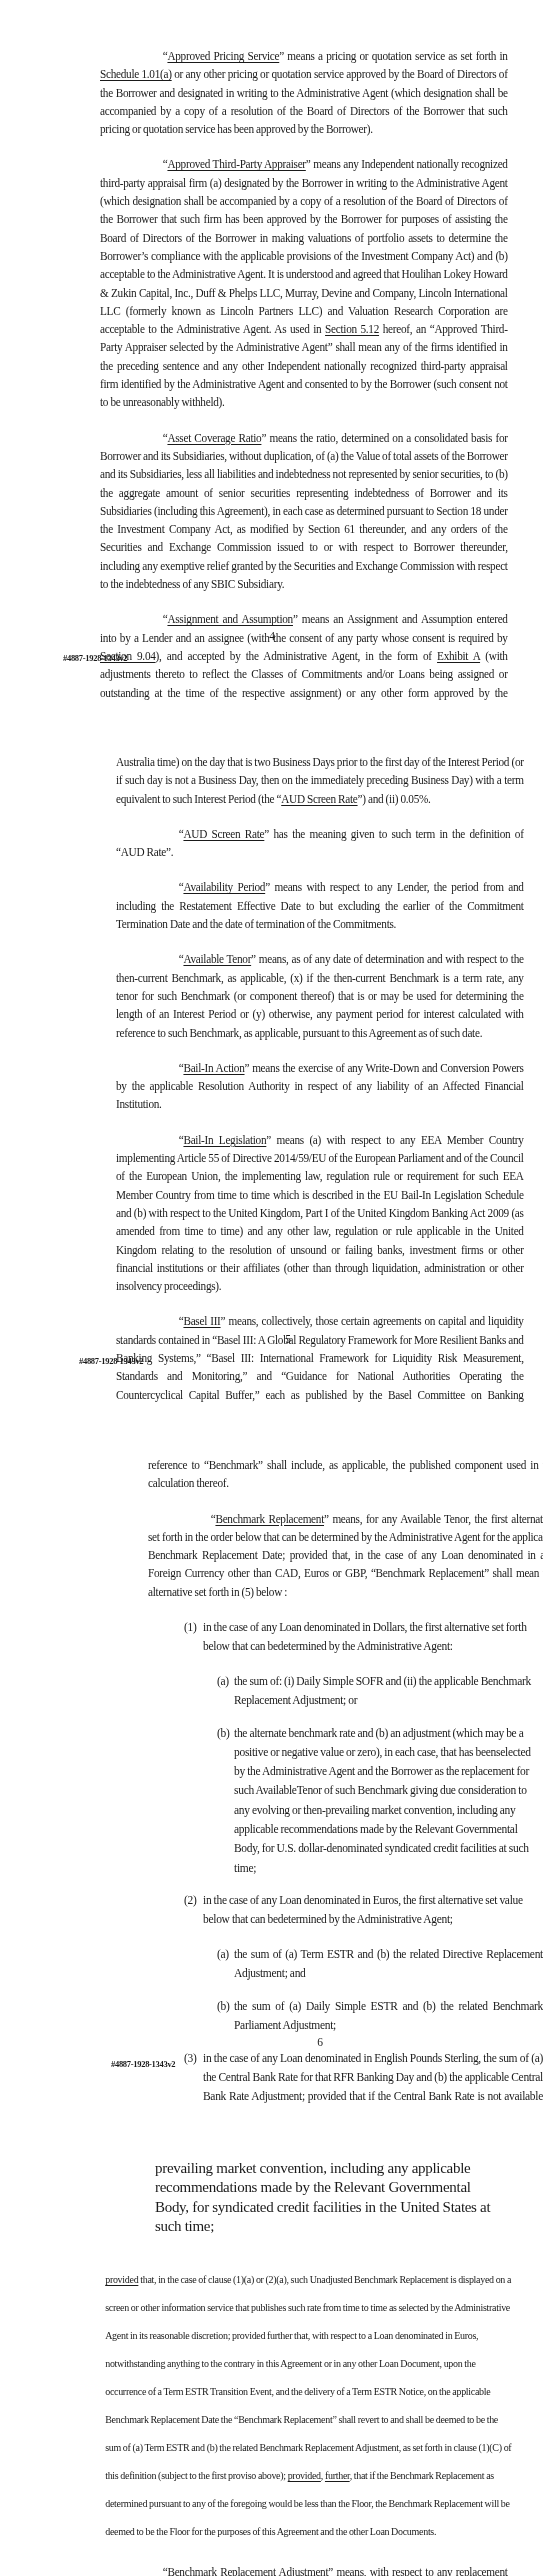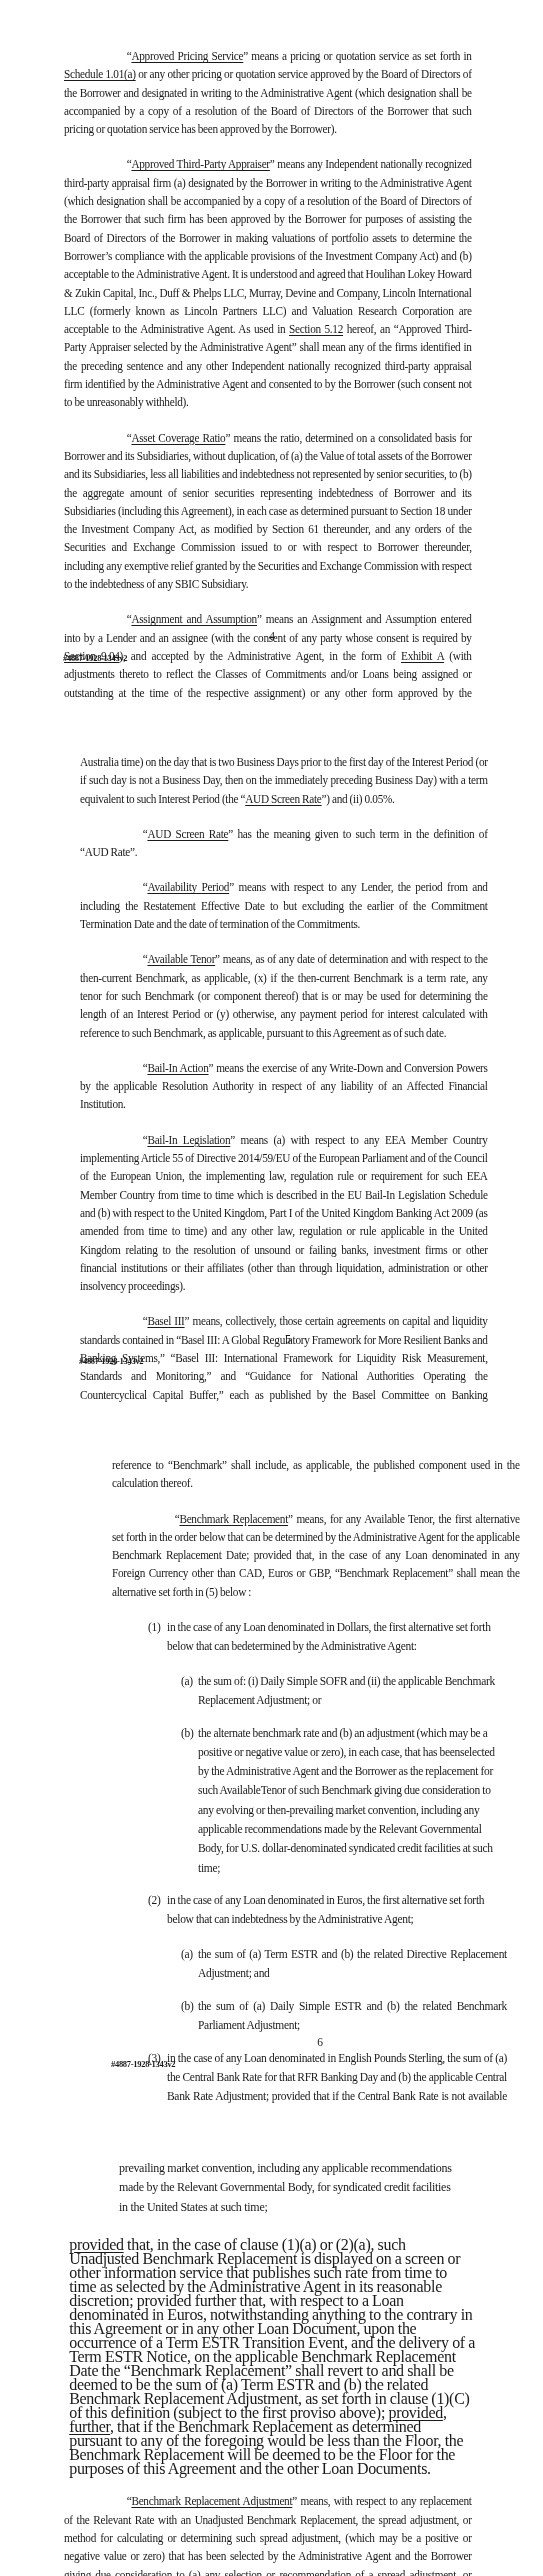--- a/index.html
+++ b/index.html
@@ -1,28 +1,28 @@
 <!DOCTYPE html>
 <html style="font-size:8.2px"><head>
 <meta charset="utf-8">
 <style>
   html, body { margin:0; padding:0; background:#ffffff; }
   body { width:544px; font-family:"Liberation Serif", "DejaVu Serif", serif; color:#1a1a1a; }
-  .page { position:relative; width:544px; height:703px; box-sizing:border-box; padding:98px 69px 0 64px; overflow:hidden; }
+  .page { position:relative; width:544px; height:703px; box-sizing:border-box; padding:98px 69px 0 100px; overflow:hidden; }
   .p { font-size:11.5px; line-height:18.3px; text-align:justify; margin:0 0 17px 0; letter-spacing:-0.3px; word-spacing:-0.3px; transform:scaleX(0.98); transform-origin:left; width:416px;}
   .ind { text-indent:64px; }
   .u { text-decoration:underline; text-underline-offset:1.5px; }
   .cont { margin-top:0; }
   .li1 { position:relative; margin:0 0 15.5px 0; padding-left:55px; font-size:11.5px; line-height:19px; letter-spacing:-0.3px; word-spacing:-0.3px; width:340px; }
   .li1 .num { position:absolute; left:36px; top:0; }
   .li2 { position:relative; margin:0 0 13.4px 0; padding-left:86px; font-size:11.5px; line-height:19.3px; letter-spacing:-0.3px; word-spacing:-0.3px; width:309px; text-align:left;}
   .li2.j, .li1.j { text-align:justify; }
   .li2 .num { position:absolute; left:69px; top:0; }
-  .cont-li { padding-left:55px; font-size:12px; line-height:19.3px; letter-spacing:-0.3px; width:340px; margin:0 0 21px 0;}
-  .prov { padding-left:5.2px; font-size:16px; line-height:14px; letter-spacing:-0.3px; word-spacing:-0.3px; width:407px; margin:0 0 16.5px 0;}
+  .cont-li { padding-left:55px; font-size:15px; line-height:19.3px; letter-spacing:-0.3px; width:340px; margin:0 0 30px 0;}
+  .prov { padding-left:5.2px; font-size:10px; line-height:28px; letter-spacing:-0.3px; word-spacing:-0.3px; width:407px; margin:0 0 16.5px 0;}
   .pnum { position:absolute; left:0; width:544px; top:630px; text-align:center; font-size:11.5px; }
   .docid { position:absolute; left:63px; top:653px; font-size:8.5px; letter-spacing:-0.3px;font-weight:bold; }
 </style>
 </head>
 <body>
 
 <div id="doc">
     <div class="page" style="padding-top: 47px;">
       <p class="p ind"><span>“</span><span class="u">Approved Pricing Service</span><span>” means a pricing or quotation service as set forth in </span><span class="u">Schedule 1.01(a)</span><span> or any other pricing or quotation service approved by the Board of Directors of the Borrower and designated in writing to the Administrative Agent (which designation shall be accompanied by a copy of a resolution of the Board of Directors of the Borrower that such pricing or quotation service has been approved by the Borrower).</span></p>
       <p class="p ind"><span>“</span><span class="u">Approved Third-Party Appraiser</span><span>” means any Independent nationally recognized third-party appraisal firm (a) designated by the Borrower in writing to the Administrative Agent (which designation shall be accompanied by a copy of a resolution of the Board of Directors of the Borrower that such firm has been approved by the Borrower for purposes of assisting the Board of Directors of the Borrower in making valuations of portfolio assets to determine the Borrower’s compliance with the applicable provisions of the Investment Company Act) and (b) acceptable to the Administrative Agent.  It is understood and agreed that Houlihan Lokey Howard &amp; Zukin Capital, Inc., Duff &amp; Phelps LLC, Murray, Devine and Company, Lincoln International LLC (formerly known as Lincoln Partners LLC) and Valuation Research Corporation are acceptable to the Administrative Agent.  As used in </span><span class="u">Section 5.12</span><span> hereof, an “Approved Third-Party Appraiser selected by the Administrative Agent” shall mean any of the firms identified in the preceding sentence and any other Independent nationally recognized third-party appraisal firm identified by the Administrative Agent and consented to by the Borrower (such consent not to be unreasonably withheld).</span></p>
@@ -41,21 +41,21 @@
       <p class="p ind"><span>“</span><span class="u">Basel III</span><span>” means, collectively, those certain agreements on capital and liquidity standards contained in “Basel III: A Global Regulatory Framework for More Resilient Banks and Banking Systems,” “Basel III:  International Framework for Liquidity Risk Measurement, Standards and Monitoring,” and “Guidance for National Authorities Operating the Countercyclical Capital Buffer,” each as published by the Basel Committee on Banking Supervision in December 2010 (as revised from time to time), and “Basel III: The Liquidity Coverage Ratio and Liquidity Risk Monitoring Tools,” as published by the Basel Committee on Banking Supervision in January 2013 (as revised from time to time), and, in each case, as implemented by a Lender’s primary United State bank regulatory authority.</span></p>
       <div class="pnum">5</div>
       <div class="docid">#4887-1928-1343v2</div>
     </div>
     <div class="page" style="padding-top: 50px; margin-left: 48px;">
       <p class="p cont"><span>reference to “Benchmark” shall include, as applicable, the published component used in the calculation thereof.</span></p>
       <p class="p ind"><span>“</span><span class="u">Benchmark Replacement</span><span>” means, for any Available Tenor, the first alternative set forth in the order below that can be determined by the Administrative Agent for the applicable Benchmark Replacement Date; provided that, in the case of any Loan denominated in any Foreign Currency other than CAD, Euros or GBP, “Benchmark Replacement” shall mean the alternative set forth in (5) below :</span></p>
       <div class="li1"><span class="num">(1)</span><span>in the case of any Loan denominated in Dollars, the first alternative set forth below that can bedetermined by the Administrative Agent:</span></div>
       <div class="li2"><span class="num">(a)</span><span>the sum of: (i) Daily Simple SOFR and (ii) the applicable Benchmark Replacement Adjustment; or</span></div>
       <div class="li2"><span class="num">(b)</span><span>the alternate benchmark rate and (b) an adjustment (which may be a positive or negative value or zero), in each case, that has beenselected by the Administrative Agent and the Borrower as the replacement for such AvailableTenor of such Benchmark giving due consideration to any evolving or then-prevailing market convention, including any applicable recommendations made by the Relevant Governmental Body,  for U.S. dollar-denominated syndicated credit facilities  at such time;</span></div>
-      <div class="li1"><span class="num">(2)</span><span>in the case of any Loan denominated in Euros, the first alternative set forth below that can indebtedness by the Administrative Agent;</span></div>
+      <div class="li1"><span class="num">(2)</span><span>in the case of any Loan denominated in Euros, the first alternative set value below that can bedetermined by the Administrative Agent;</span></div>
       <div class="li2 j"><span class="num">(a)</span><span> the sum of (a) Term ESTR and (b) the related Directive Replacement Adjustment; and</span></div>
       <div class="li2 j"><span class="num">(b)</span><span>the sum of (a) Daily Simple ESTR and (b) the related Benchmark Parliament Adjustment;</span></div>
       <div class="li1 j"><span class="num">(3)</span><span>in the case of any Loan denominated in English Pounds Sterling, the sum of (a) the Central Bank Rate for that RFR Banking Day and (b) the applicable Central Bank Rate Adjustment; provided that if the Central Bank Rate is not available for that RFR Banking Day, the Benchmark Replacement shall be the sum of (i) the most recent Central Bank Rate for a day which is no more than two (2) RFR Banking Days before that RFR Banking Day and (ii) the applicable Central Bank Rate Adjustment;</span></div>
       <div class="pnum">6</div>
       <div class="docid">#4887-1928-1343v2</div>
     </div>
     <div class="page" style="padding-top: 50px;">
       <div class="cont-li">prevailing market convention, including any applicable recommendations made by the Relevant Governmental Body,  for syndicated credit facilities in the United States at such time;</div>
       <p class="prov" style="text-align: left;"><span class="u">provided</span><span> that, in the case of clause (1)(a) or (2)(a), such Unadjusted Benchmark Replacement is displayed on a screen or other information service that publishes such rate from time to time as selected by the Administrative Agent in its reasonable discretion; provided further that, with respect to a Loan denominated in Euros, notwithstanding anything to the contrary in this Agreement or in any other Loan Document, upon the occurrence of a Term ESTR Transition Event, and the delivery of a Term ESTR Notice, on the applicable Benchmark Replacement Date the “Benchmark Replacement” shall revert to and shall be deemed to be the sum of (a) Term ESTR and (b) the related Benchmark Replacement Adjustment, as set forth in clause (1)(C) of this definition (subject to the first proviso above); </span><span class="u">provided</span><span>, </span><span class="u">further</span><span>, that if the Benchmark Replacement as determined pursuant to any of the foregoing would be less than the Floor, the Benchmark Replacement will be deemed to be the Floor for the purposes of this Agreement and the other Loan Documents.</span></p>
       <p class="p ind"><span>“</span><span class="u">Benchmark Replacement Adjustment</span><span>” means, with respect to any replacement of the Relevant Rate with an Unadjusted Benchmark Replacement, the spread adjustment, or method for calculating or determining such spread adjustment, (which may be a positive or negative value or zero) that has been selected by the Administrative Agent and the Borrower giving due consideration to (a) any selection or recommendation of a spread adjustment, or method for calculating or determining such spread adjustment, for the replacement of such Benchmark with the applicable Unadjusted Benchmark Replacement by the Relevant Governmental Body or (b) any evolving or then-prevailing market convention for determining a spread adjustment, or method for calculating or determining such spread adjustment, for the replacement of such Benchmark with the applicable Unadjusted Benchmark Replacement for Dollar-denominated syndicated credit facilities at such time.</span></p>

